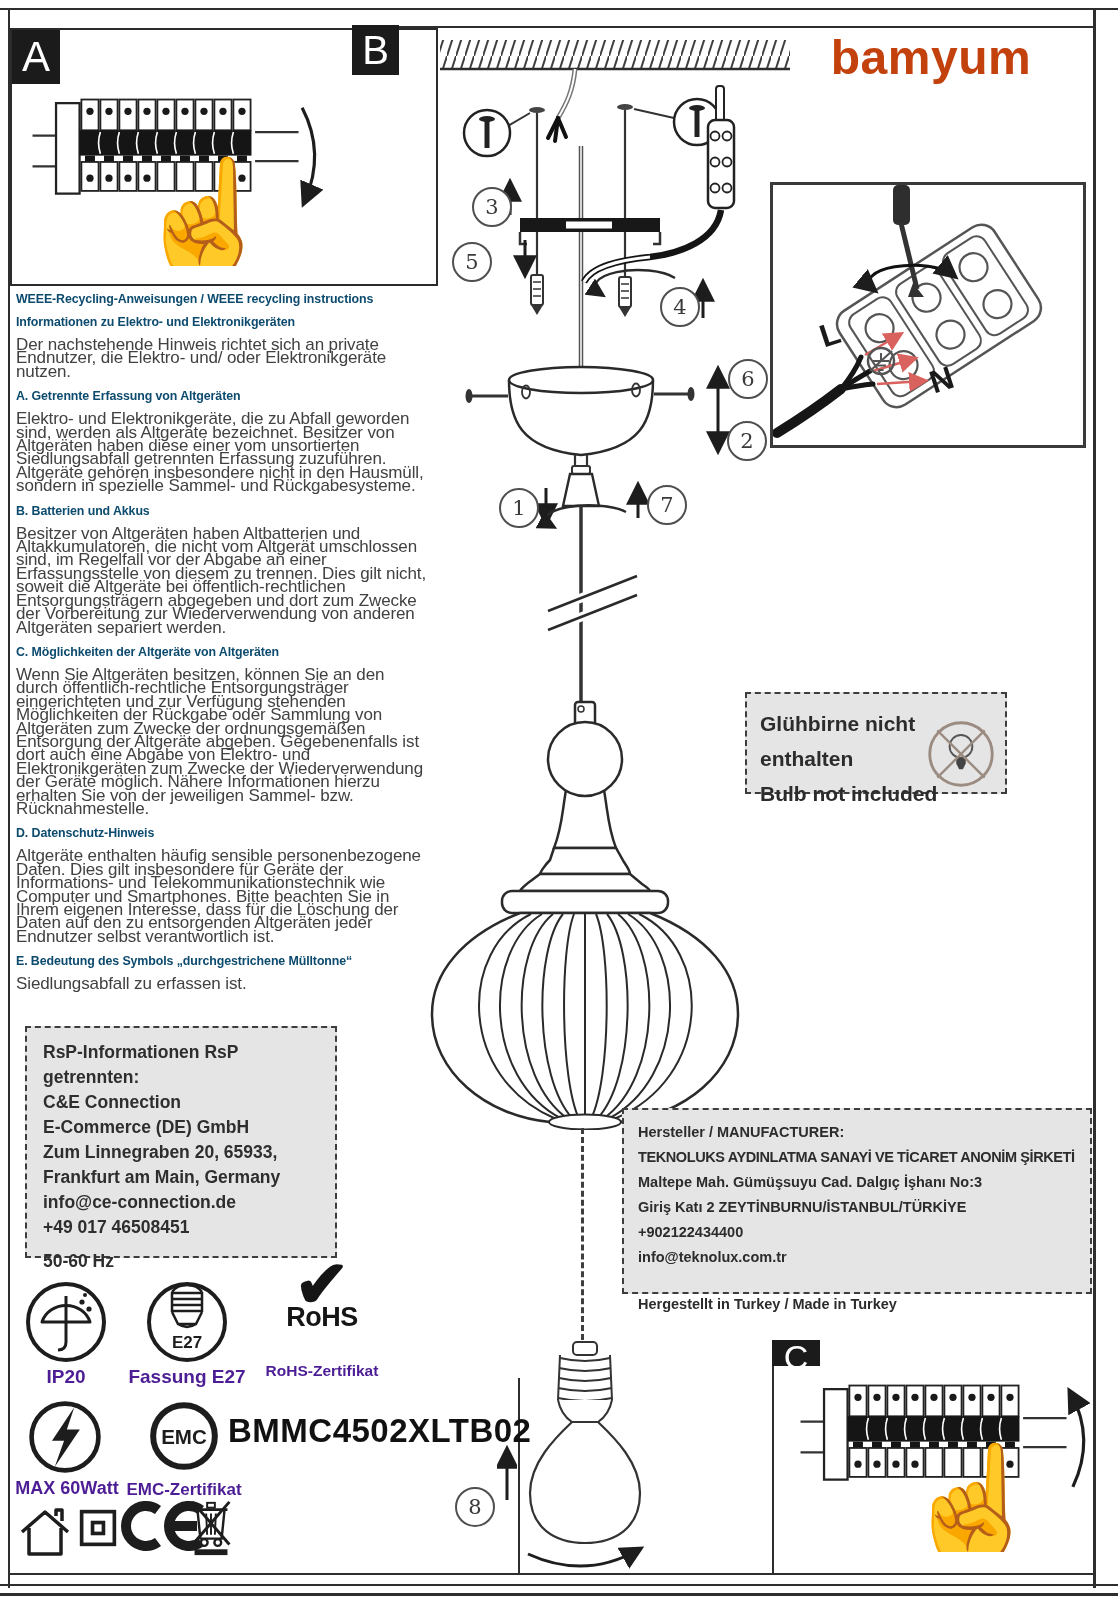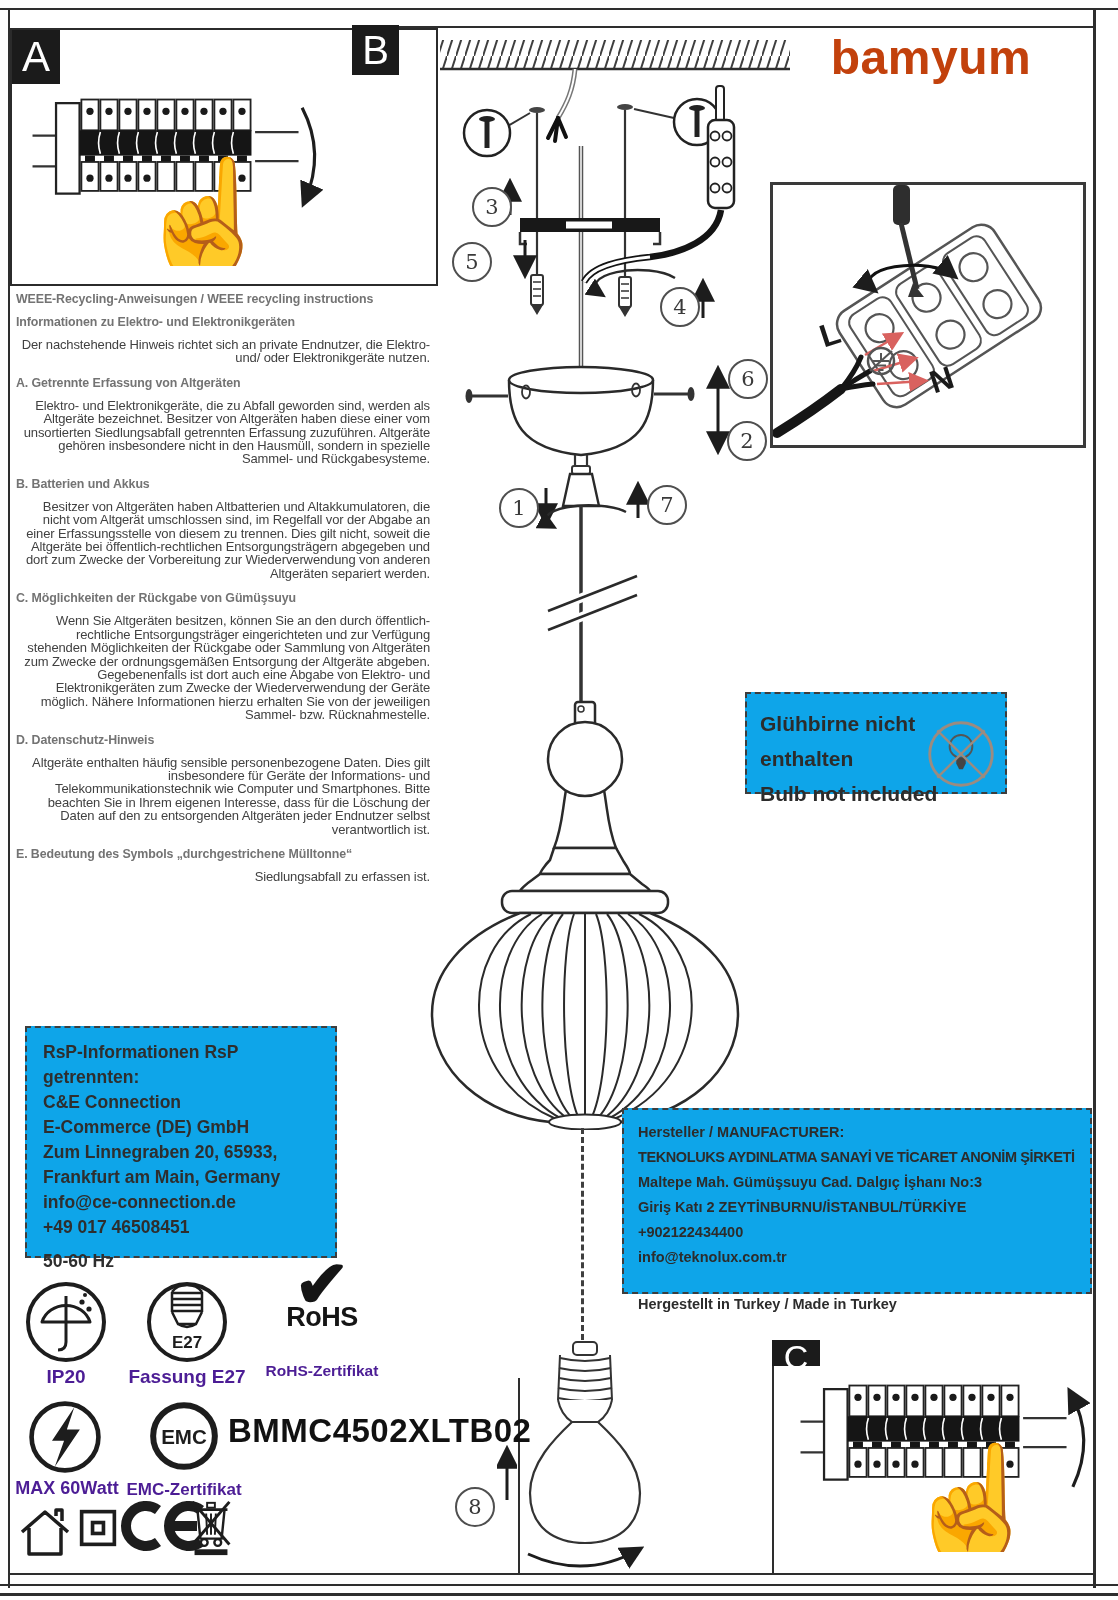--- a/index.html
+++ b/index.html
@@ -5,25 +5,25 @@
   html,body{margin:0;padding:0;background:#e8e8e8;}
   #page{position:relative;width:1118px;height:1600px;background:#fff;overflow:hidden;
         font-family:"Liberation Sans",sans-serif;color:#222;}
   .abs{position:absolute;}
   .line{position:absolute;background:#2e2e2e;}
   .tab{position:absolute;background:#1b1b1b;color:#fff;display:flex;align-items:center;justify-content:center;
        font-weight:400;font-family:"Liberation Sans",sans-serif;}
   .step{position:absolute;width:36px;height:36px;border:2px solid #4f4f4f;border-radius:50%;
         display:flex;align-items:center;justify-content:center;background:#fff;
         font-family:"DejaVu Serif",serif;font-size:21px;color:#3a3a3a;z-index:6;}
-  .dashedbox{position:absolute;border:2.5px dashed #3d3d3d;background:#0ea5e9;box-sizing:border-box;}
+  .dashedbox{position:absolute;border:2.5px dashed #3d3d3d;background:#e5e5e5;box-sizing:border-box;}
   
   #weee{position:absolute;left:16px;top:292px;width:414px;color:#414141;}
-  #weee .h{font-size:12.4px;font-weight:700;color:#737373;margin:0 0 9px 0;letter-spacing:-0.1px;}
-  #weee .p{font-size:13px;line-height:13.4px;margin:0 0 11px 0;letter-spacing:-0.12px;text-align:right;}
+  #weee .h{font-size:12.4px;font-weight:700;color:#0c4a6e;margin:0 0 9px 0;letter-spacing:-0.1px;}
+  #weee .p{font-size:17px;line-height:13.4px;margin:0 0 11px 0;letter-spacing:-0.12px;}
   
   #brand{position:absolute;left:800px;top:30px;width:262px;text-align:center;
          font-size:48px;font-weight:700;color:#c2410c;letter-spacing:0.5px;}
   #doctitle{position:absolute;left:788px;top:98px;width:304px;text-align:center;
             font-size:27px;font-weight:700;color:#1c1c1c;line-height:33px;letter-spacing:-0.5px;}
   
   #rsp{left:25px;top:1026px;width:312px;height:232px;padding:12px 0 0 16px;
        font-size:17.5px;line-height:25px;font-weight:600;color:#2e2e2e;}
   #rsp .freq{margin-top:9px;}
   
@@ -148,21 +148,21 @@
   </div>
 
   <div id="weee">
     <p class="h">WEEE-Recycling-Anweisungen / WEEE recycling instructions</p>
     <p class="h">Informationen zu Elektro- und Elektronikgeräten</p>
     <p class="p">Der nachstehende Hinweis richtet sich an private Endnutzer, die Elektro- und/ oder Elektronikgeräte nutzen.</p>
     <p class="h">A. Getrennte Erfassung von Altgeräten</p>
     <p class="p">Elektro- und Elektronikgeräte, die zu Abfall geworden sind, werden als Altgeräte bezeichnet. Besitzer von Altgeräten haben diese einer vom unsortierten Siedlungsabfall getrennten Erfassung zuzuführen. Altgeräte gehören insbesondere nicht in den Hausmüll, sondern in spezielle Sammel- und Rückgabesysteme.</p>
     <p class="h">B. Batterien und Akkus</p>
     <p class="p">Besitzer von Altgeräten haben Altbatterien und Altakkumulatoren, die nicht vom Altgerät umschlossen sind, im Regelfall vor der Abgabe an einer Erfassungsstelle von diesem zu trennen. Dies gilt nicht, soweit die Altgeräte bei öffentlich-rechtlichen Entsorgungsträgern abgegeben und dort zum Zwecke der Vorbereitung zur Wiederverwendung von anderen Altgeräten separiert werden.</p>
-    <p class="h">C. Möglichkeiten der Rückgabe von Gümüşsuyu</p>
+    <p class="h">C. Möglichkeiten der Altgeräte von Altgeräten</p>
     <p class="p">Wenn Sie Altgeräten besitzen, können Sie an den durch öffentlich-rechtliche Entsorgungsträger eingerichteten und zur Verfügung stehenden Möglichkeiten der Rückgabe oder Sammlung von Altgeräten zum Zwecke der ordnungsgemäßen Entsorgung der Altgeräte abgeben. Gegebenenfalls ist dort auch eine Abgabe von Elektro- und Elektronikgeräten zum Zwecke der Wiederverwendung der Geräte möglich. Nähere Informationen hierzu erhalten Sie von der jeweiligen Sammel- bzw. Rücknahmestelle.</p>
     <p class="h">D. Datenschutz-Hinweis</p>
     <p class="p">Altgeräte enthalten häufig sensible personenbezogene Daten. Dies gilt insbesondere für Geräte der Informations- und Telekommunikationstechnik wie Computer und Smartphones. Bitte beachten Sie in Ihrem eigenen Interesse, dass für die Löschung der Daten auf den zu entsorgenden Altgeräten jeder Endnutzer selbst verantwortlich ist.</p>
     <p class="h">E. Bedeutung des Symbols „durchgestrichene Mülltonne“</p>
     <p class="p">Siedlungsabfall zu erfassen ist.</p>
   </div>
 
   <div class="tab" style="left:352px;top:25px;width:47px;height:50px;font-size:40px;">
     <span>B</span>
   </div>

